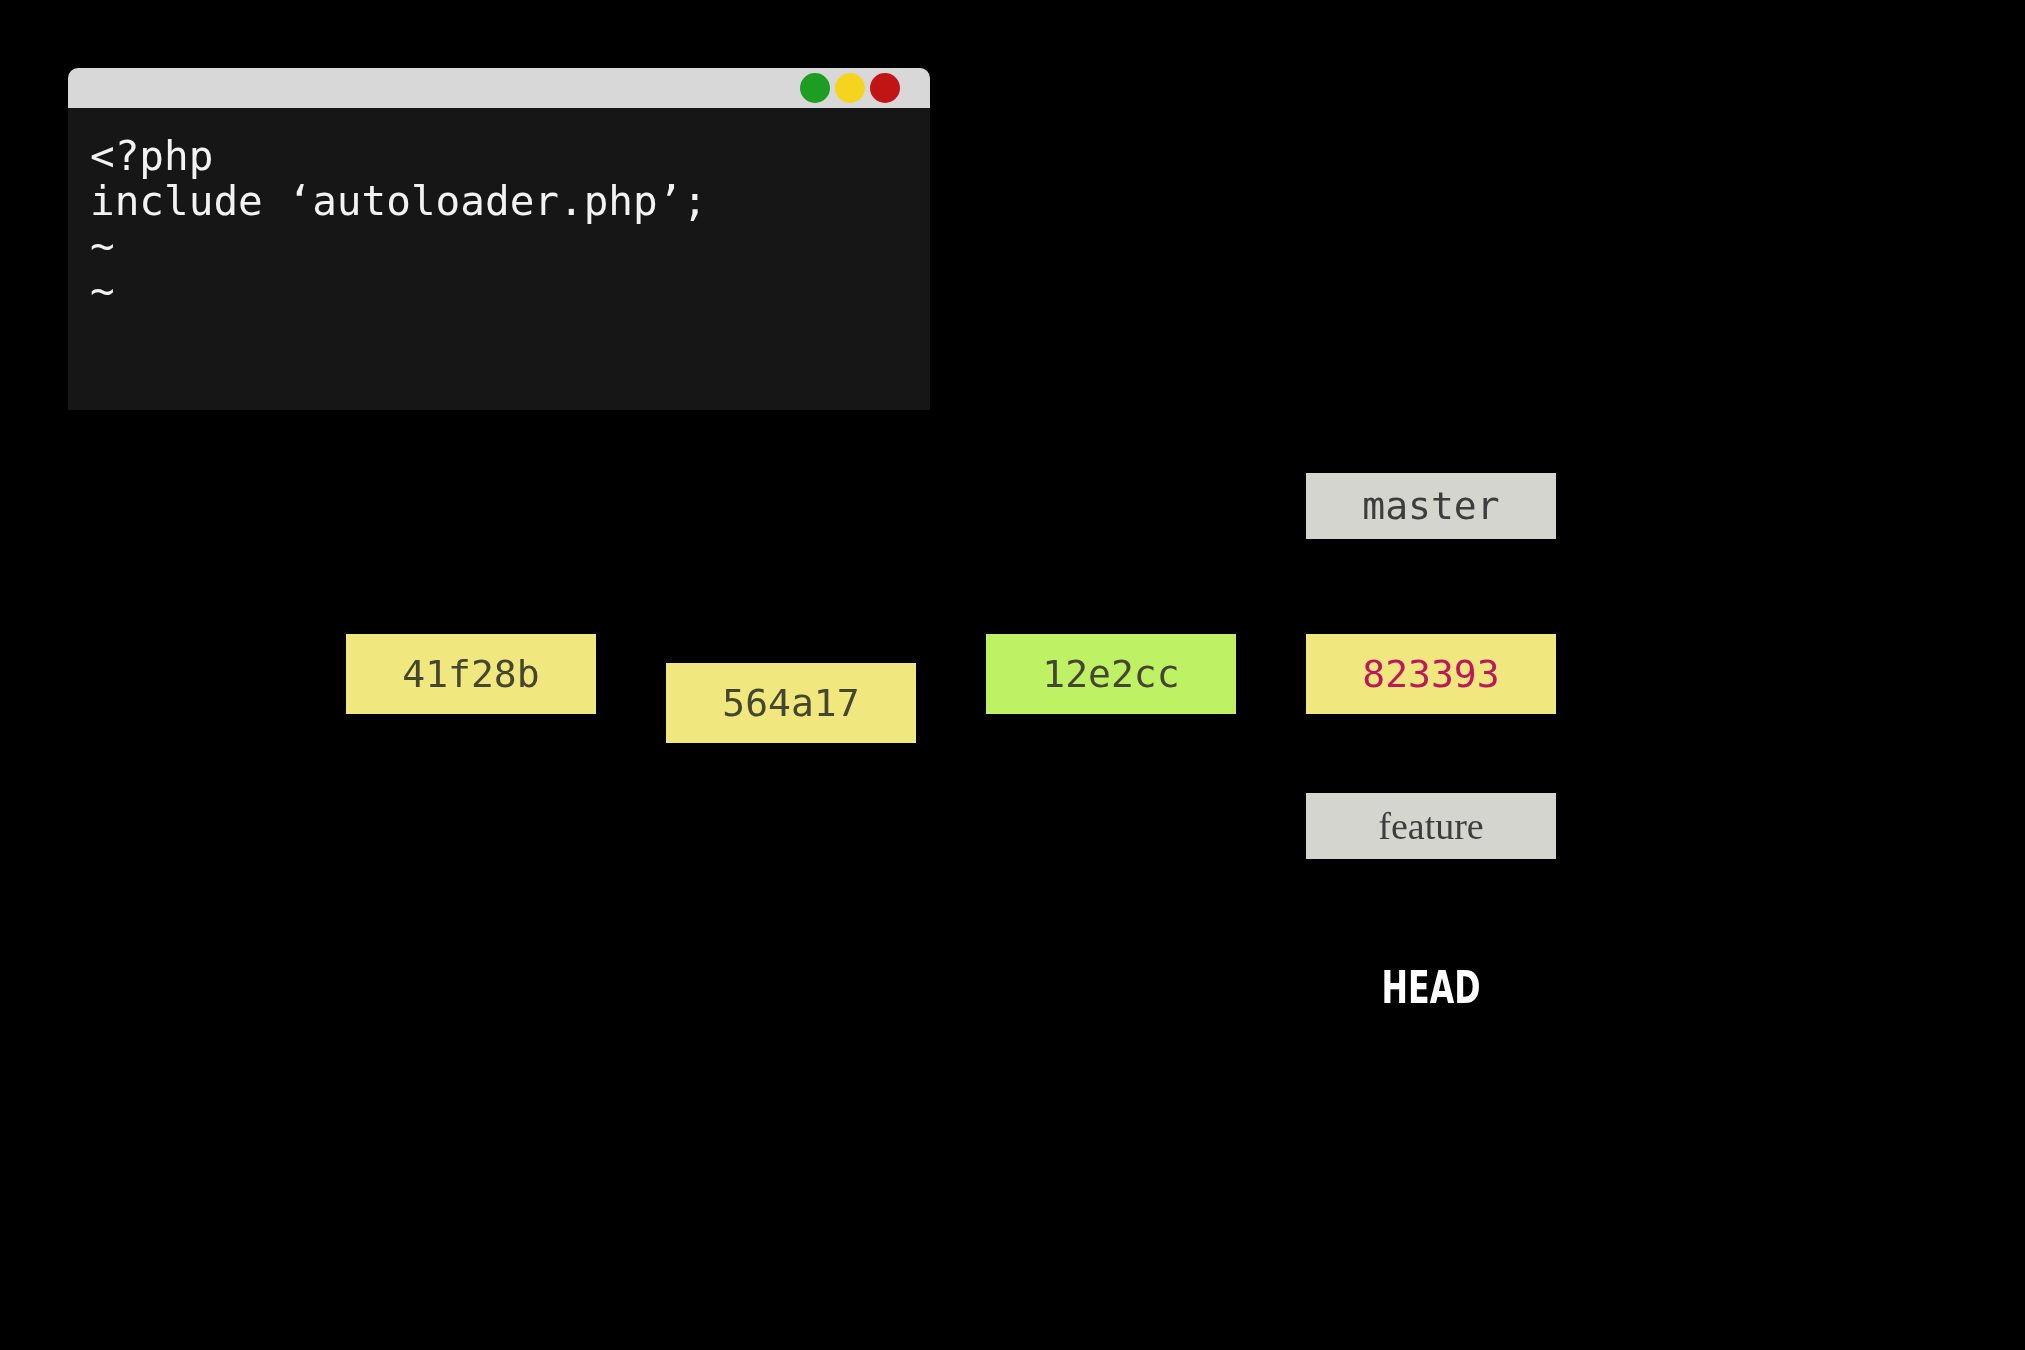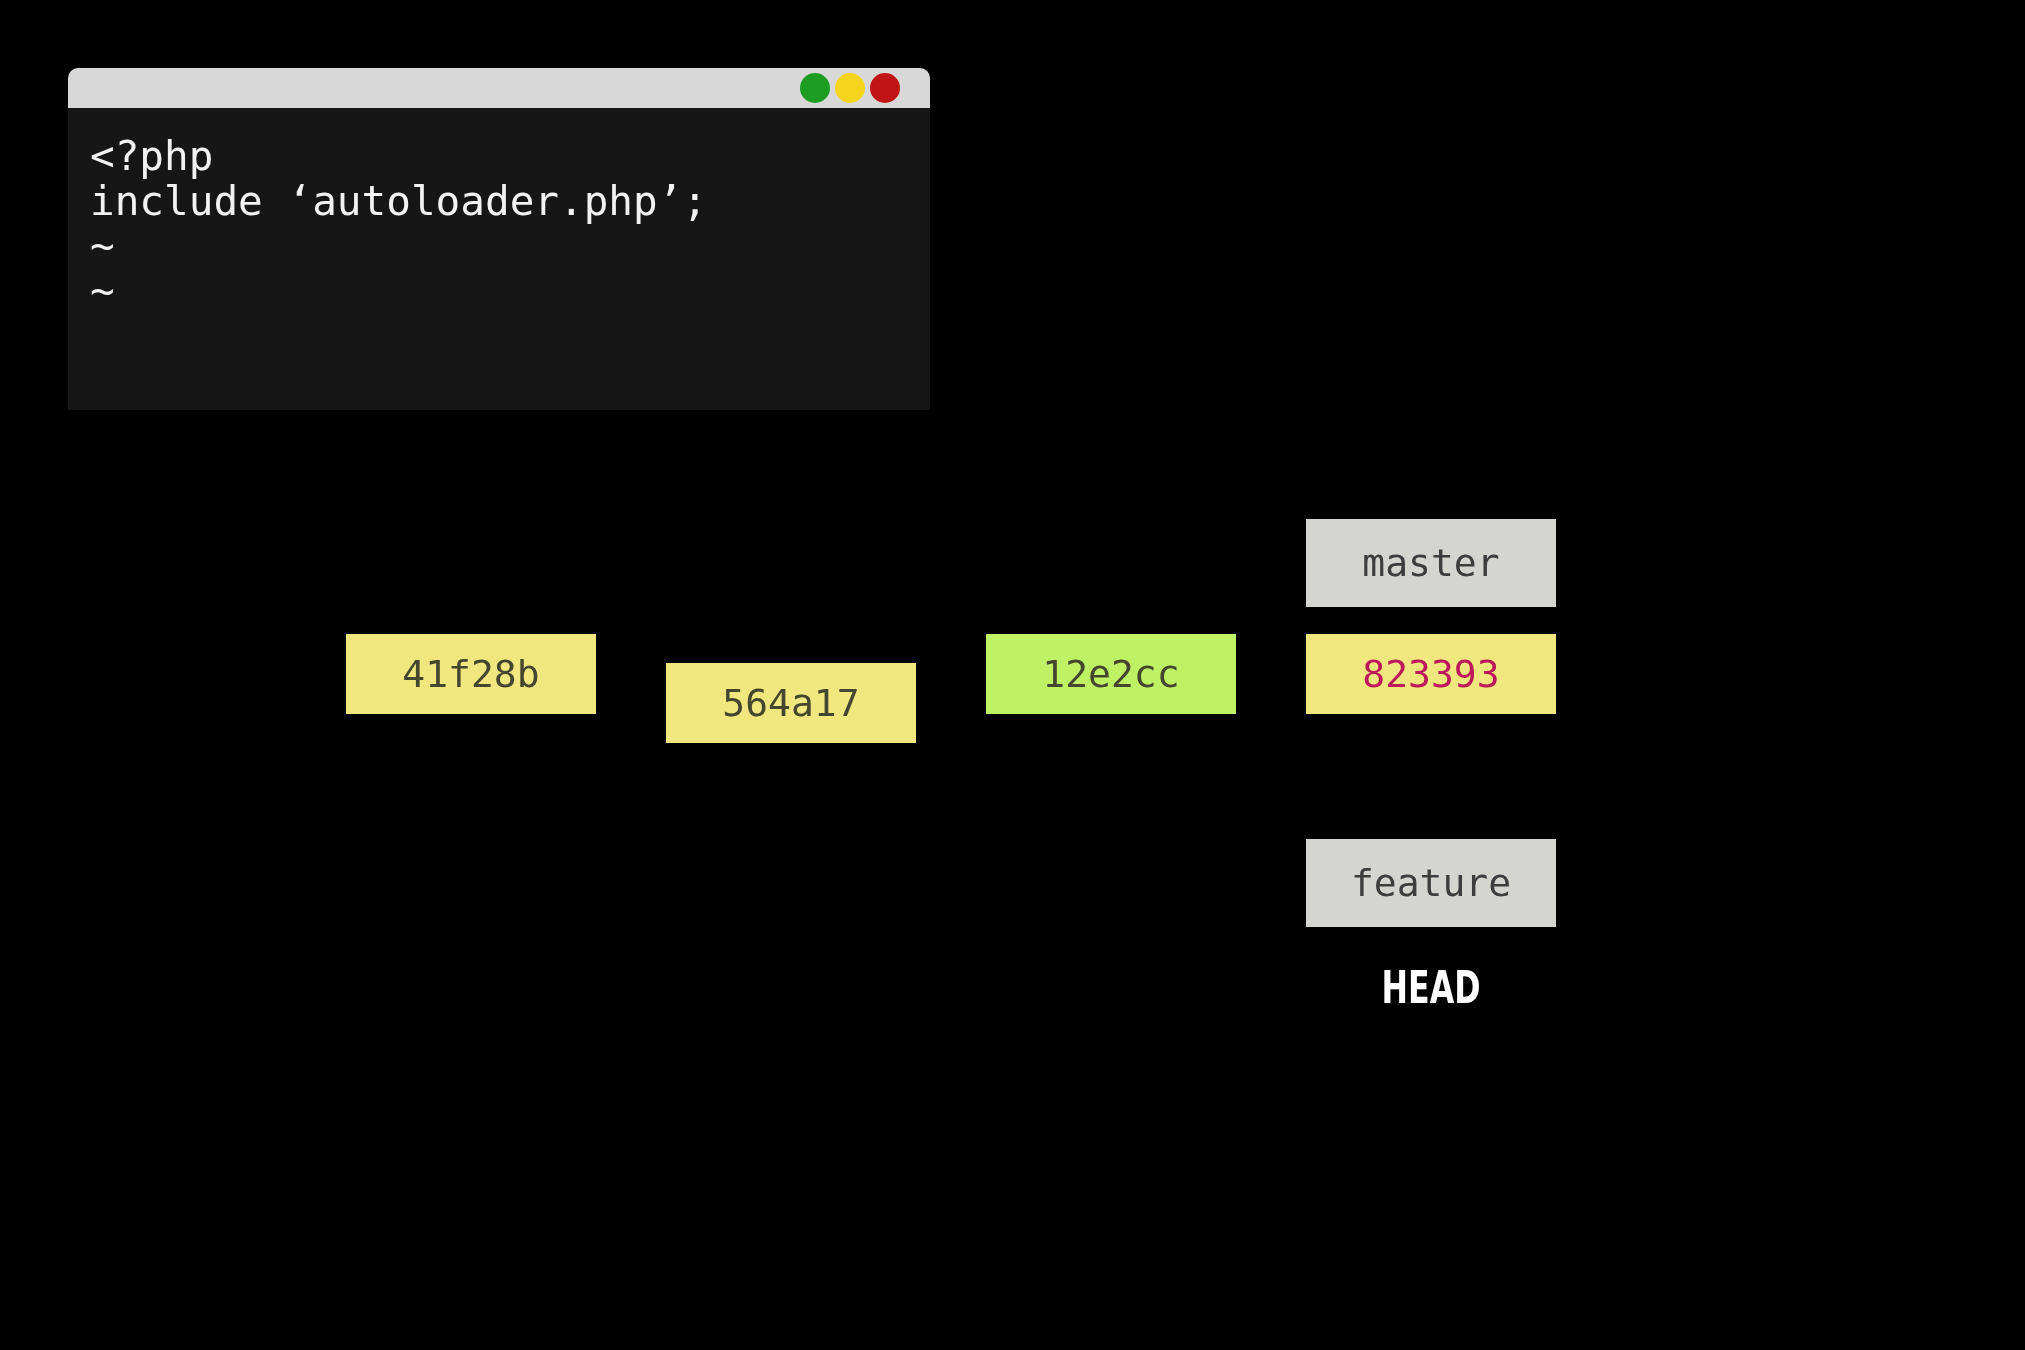--- a/index.html
+++ b/index.html
@@ -60,21 +60,21 @@
     justify-content: center;
     font-family: "DejaVu Sans Mono", monospace;
     font-size: 38px;
   }
   .commit-box { top: 634px; height: 80px; }
   .commit-0 { left: 346px; }
   .commit-1 { left: 666px; margin-top: 29px; }
   .commit-2 { left: 986px; }
   .commit-3 { left: 1306px; }
 
-  .branch-box { left: 1306px; height: 88px; margin-top: 46px; }
+  .branch-box { left: 1306px; height: 66px; }
   .branch-master  { top: 473px; }
   .branch-feature { top: 793px; }
 
   .head-label {
     position: absolute;
     left: 1306px; top: 958px;
     width: 250px; height: 58px;
     display: flex;
     align-items: center;
     justify-content: center;
@@ -104,17 +104,17 @@
     </div>
   </div>
 
   <div class="box branch-box branch-master" style="background: rgb(213, 213, 207); color: rgb(61, 61, 61);">master</div>
 
   <div class="box commit-box commit-0" style="background: rgb(240, 232, 126); color: rgb(69, 70, 47);">41f28b</div>
   <div class="box commit-box commit-1" style="background: rgb(240, 232, 126); color: rgb(69, 70, 47);">564a17</div>
   <div class="box commit-box commit-2" style="background: #bef264; color: rgb(69, 70, 47); text-align: right;">12e2cc</div>
   <div class="box commit-box commit-3" style="background: rgb(240, 232, 126); color: #be185d;">823393</div>
 
-  <div class="box branch-box branch-feature" style="background: rgb(213, 213, 207); color: rgb(61, 61, 61);">feature</div>
+  <div class="box branch-box branch-feature" style="background: rgb(213, 213, 207); color: rgb(61, 61, 61); font-family: Liberation Serif, serif;">feature</div>
 
   <div class="head-label" style="color: rgb(255, 255, 255);">HEAD</div>
 
 </div>
 
 </body></html>

